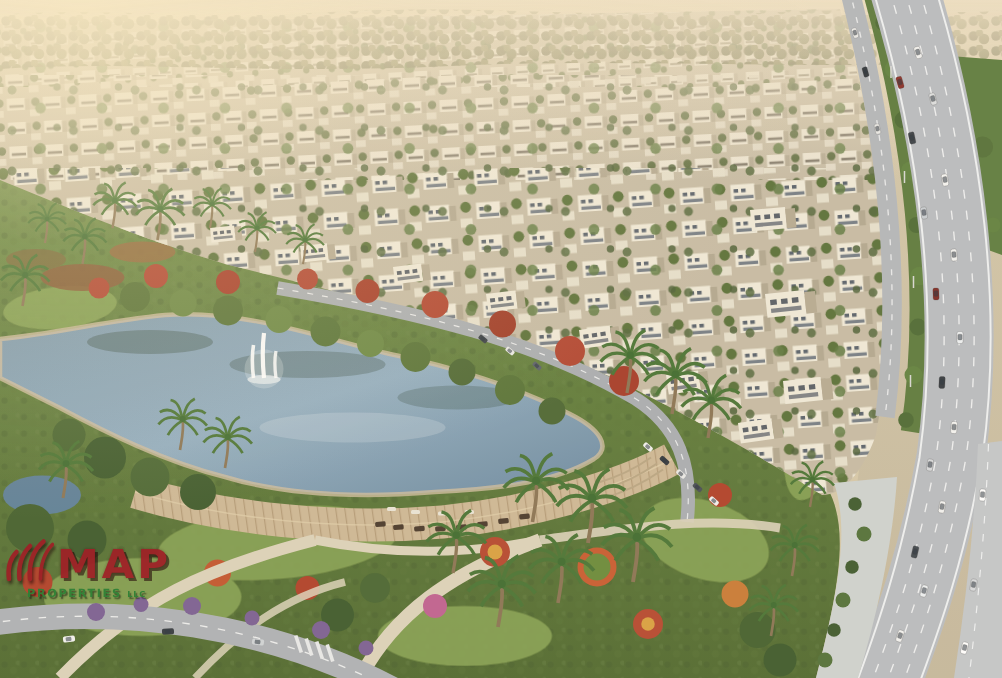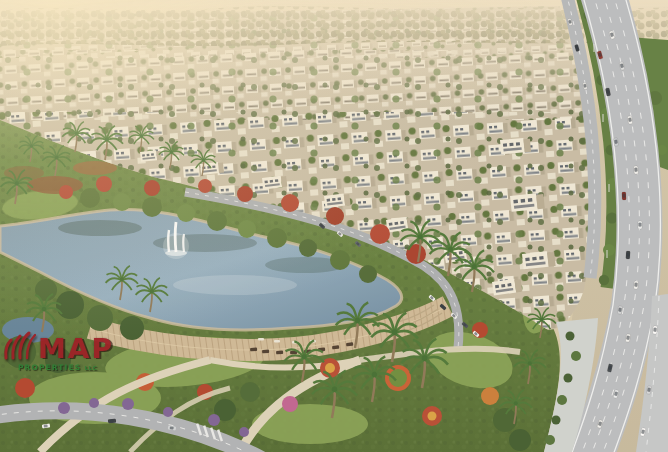--- a/index.html
+++ b/index.html
@@ -1,19 +1,19 @@
 <!DOCTYPE html>
 <html><head>
 <meta charset="utf-8">
 <style>
   html,body{margin:0;padding:0;background:#222;}
   .stage{position:relative;width:668px;height:452px;overflow:hidden;
          font-family:"DejaVu Sans","Liberation Sans",sans-serif;}
   .stage svg{display:block;}
-  .watermark{position:absolute;left:2px;top:328px;width:150px;opacity:.95;
+  .watermark{position:absolute;left:2px;top:356px;width:150px;opacity:.95;
              pointer-events:none;}
   .wm-row{display:flex;align-items:flex-end;}
   .wm-icon{width:34px;height:34px;margin-right:2px;flex:0 0 auto;
            filter:drop-shadow(1px 2px 1px rgba(30,5,5,.6));}
   .wm-brand{font-weight:bold;font-size:28px;line-height:26px;letter-spacing:2px;
             color:#9e2127;transform:scaleY(.95);
             text-shadow:2px 2px 0 rgba(35,6,8,.6),0 0 2px rgba(60,10,10,.4);}
   .wm-tagline{margin-top:1px;margin-left:16px;font-size:7.5px;font-weight:bold;
               letter-spacing:1.1px;color:#2f8036;white-space:nowrap;
               text-shadow:1px 1px 1px rgba(0,0,0,.55);}

